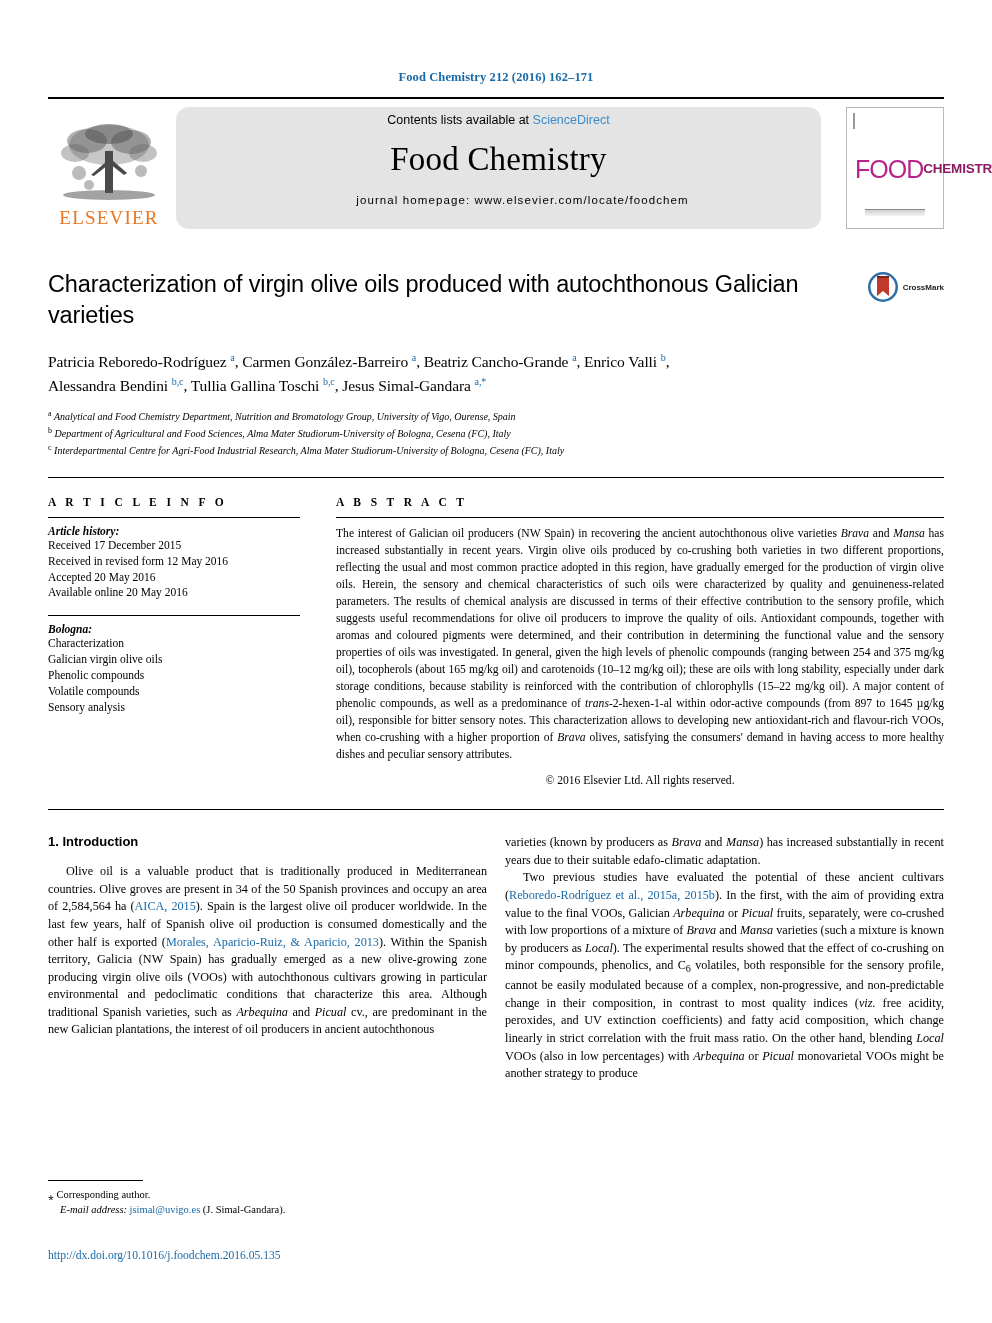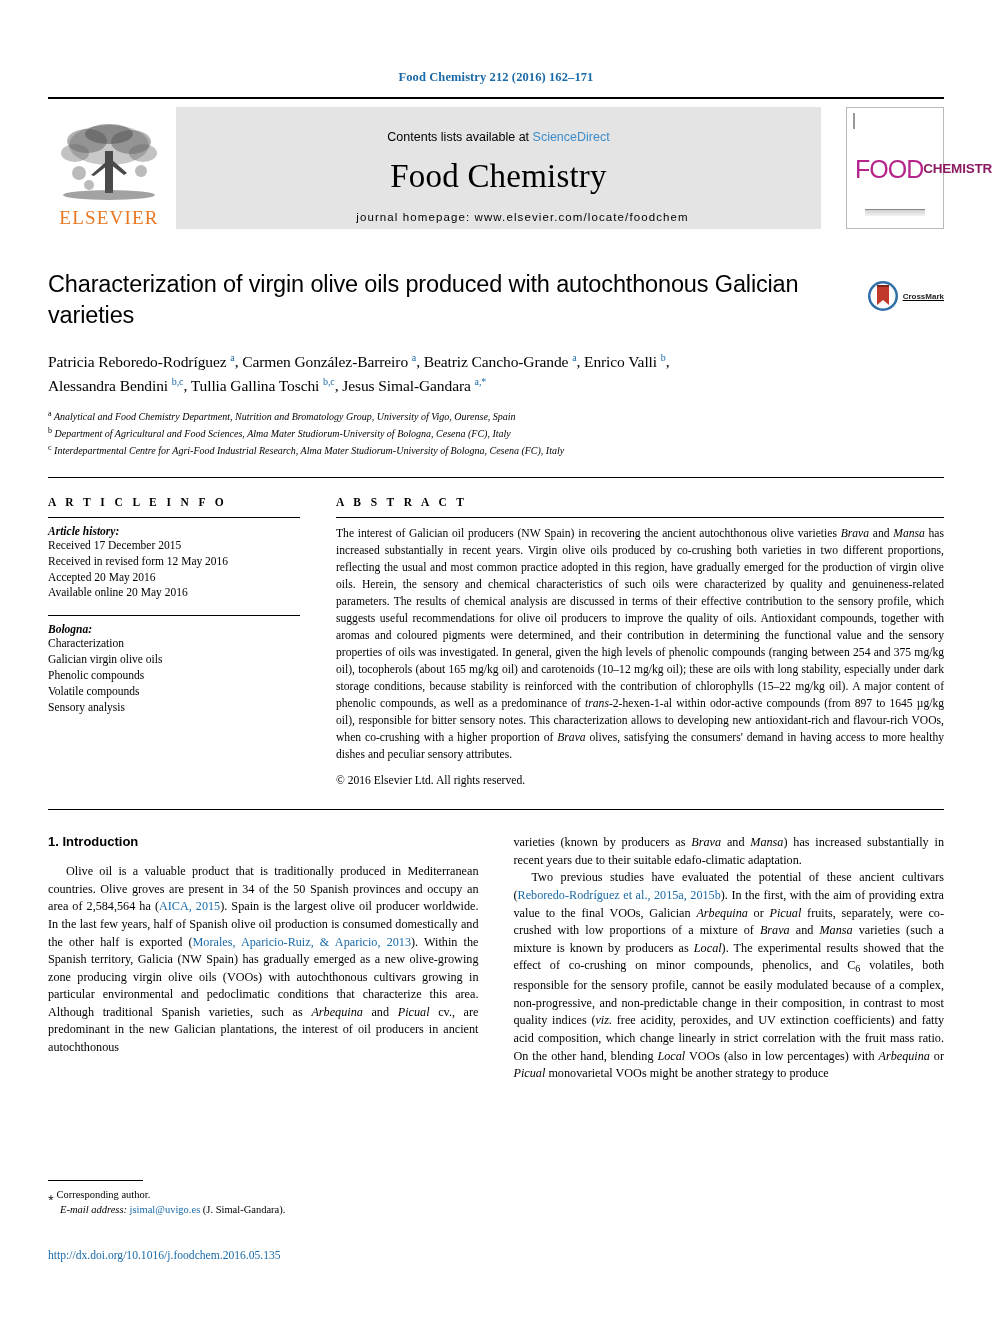--- a/index.html
+++ b/index.html
@@ -60,24 +60,25 @@
     font-size: 19px;
     letter-spacing: 1.2px;
     line-height: 1;
     margin-top: 1px;
   }
   .mast-center {
     flex: 1 1 auto;
     background: #e4e4e4;
     display: flex;
     flex-direction: column;
-    justify-content: flex-end;
+    justify-content: flex-start;
     align-items: center;
     margin-left: 6px;
     margin-right: 25px;
+    border-radius: 13px;
   }
   .contents-line {
     font-family: "Liberation Sans", sans-serif;
     font-size: 12.5px;
     color: #000;
     margin-top: 6px;
   }
   .contents-line .sd {
     color: #3c8ccb;
   }
@@ -150,25 +151,24 @@
     font-size: 23.5px;
     font-weight: normal;
     line-height: 1.30;
     margin: 0;
     padding-right: 130px;
     letter-spacing: -.15px;
   }
   .crossmark {
     position: absolute;
     right: 0;
-    top: 11px;
+    top: 2px;
     display: flex;
     align-items: center;
     gap: 4px;
-    text-decoration: underline;
   }
   .crossmark-label {
     font-family: "Liberation Sans", sans-serif;
     font-size: 8px;
     font-weight: bold;
     color: #222;
   }
 
   .authors {
     font-family: Liberation Serif, serif;
@@ -234,34 +234,34 @@
     height: 14px;
   }
   .abstract-text {
     font-size: 11.6px;
     line-height: 1.47;
     text-align: justify;
     margin: 0;
   }
   .abstract-text i { font-style: italic; }
   .copyright {
-    text-align: left;
+    text-align: center;
     font-size: 11.6px;
     margin-top: 11px;
   }
 
   
   .body-rule {
     margin: 22px 48px 0 48px;
     border-top: 1px solid #000;
   }
   .body-cols {
     margin: 24px 48px 0 48px;
     display: flex;
-    gap: 35px;
+    gap: 18px;
   }
   .bcol {
     flex: 1 1 0;
     min-width: 0;
   }
   h2.sec-title {
     font-family: "Liberation Sans", sans-serif;
     font-size: 13px;
     font-weight: bold;
     margin: 0 0 14px 0;

